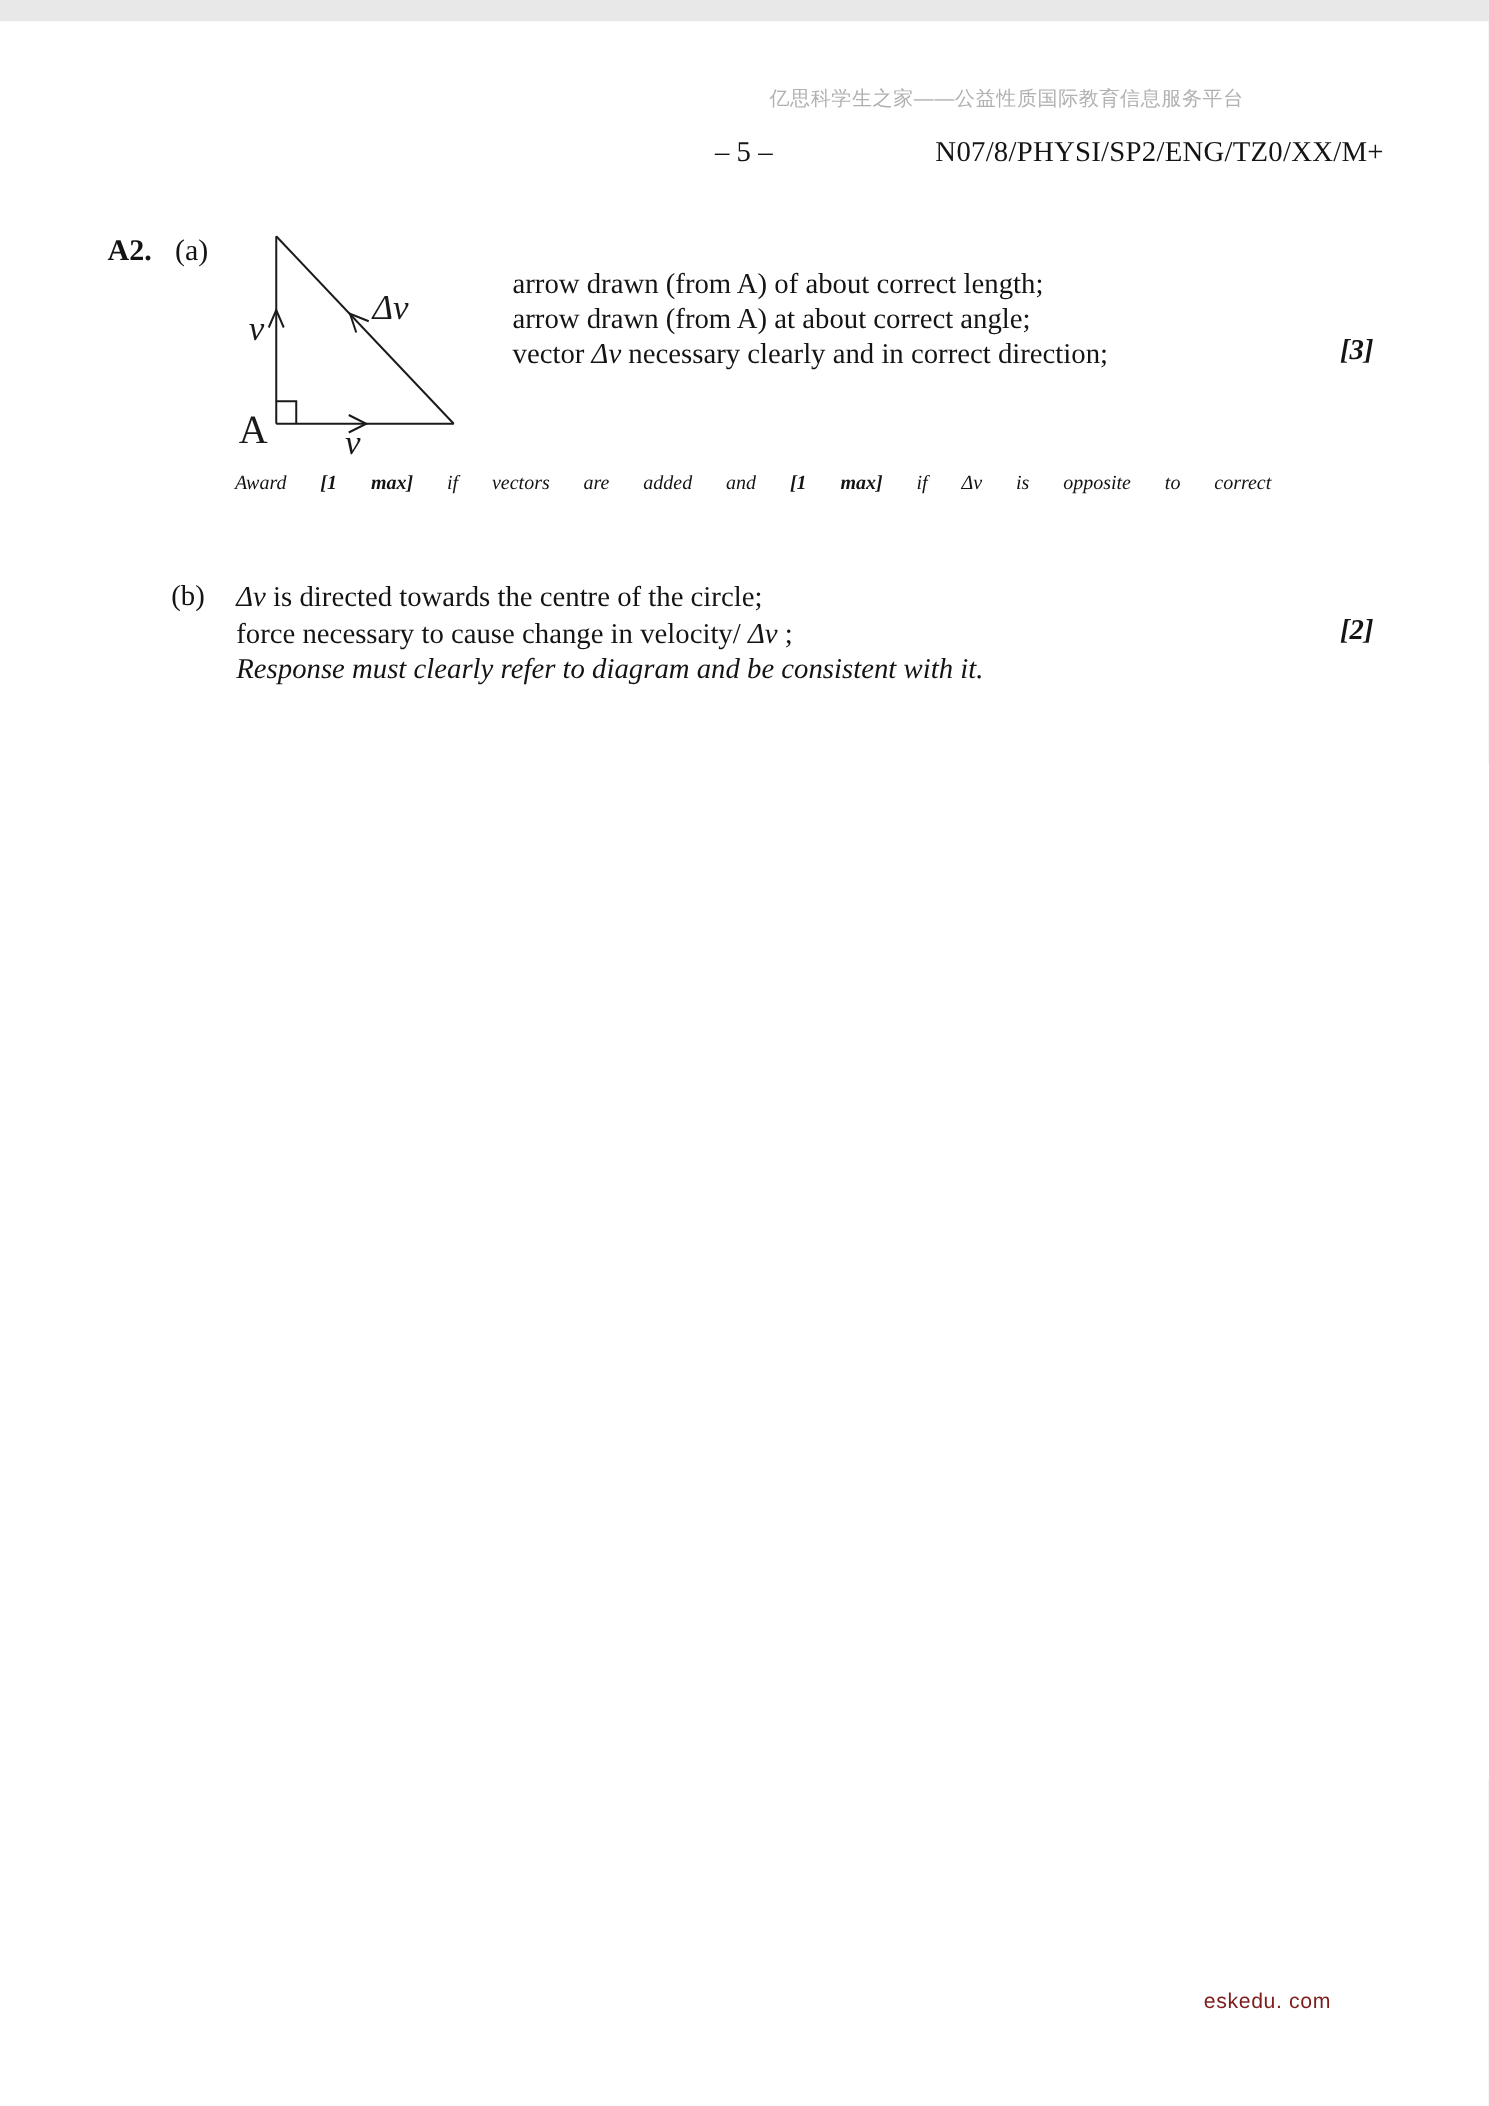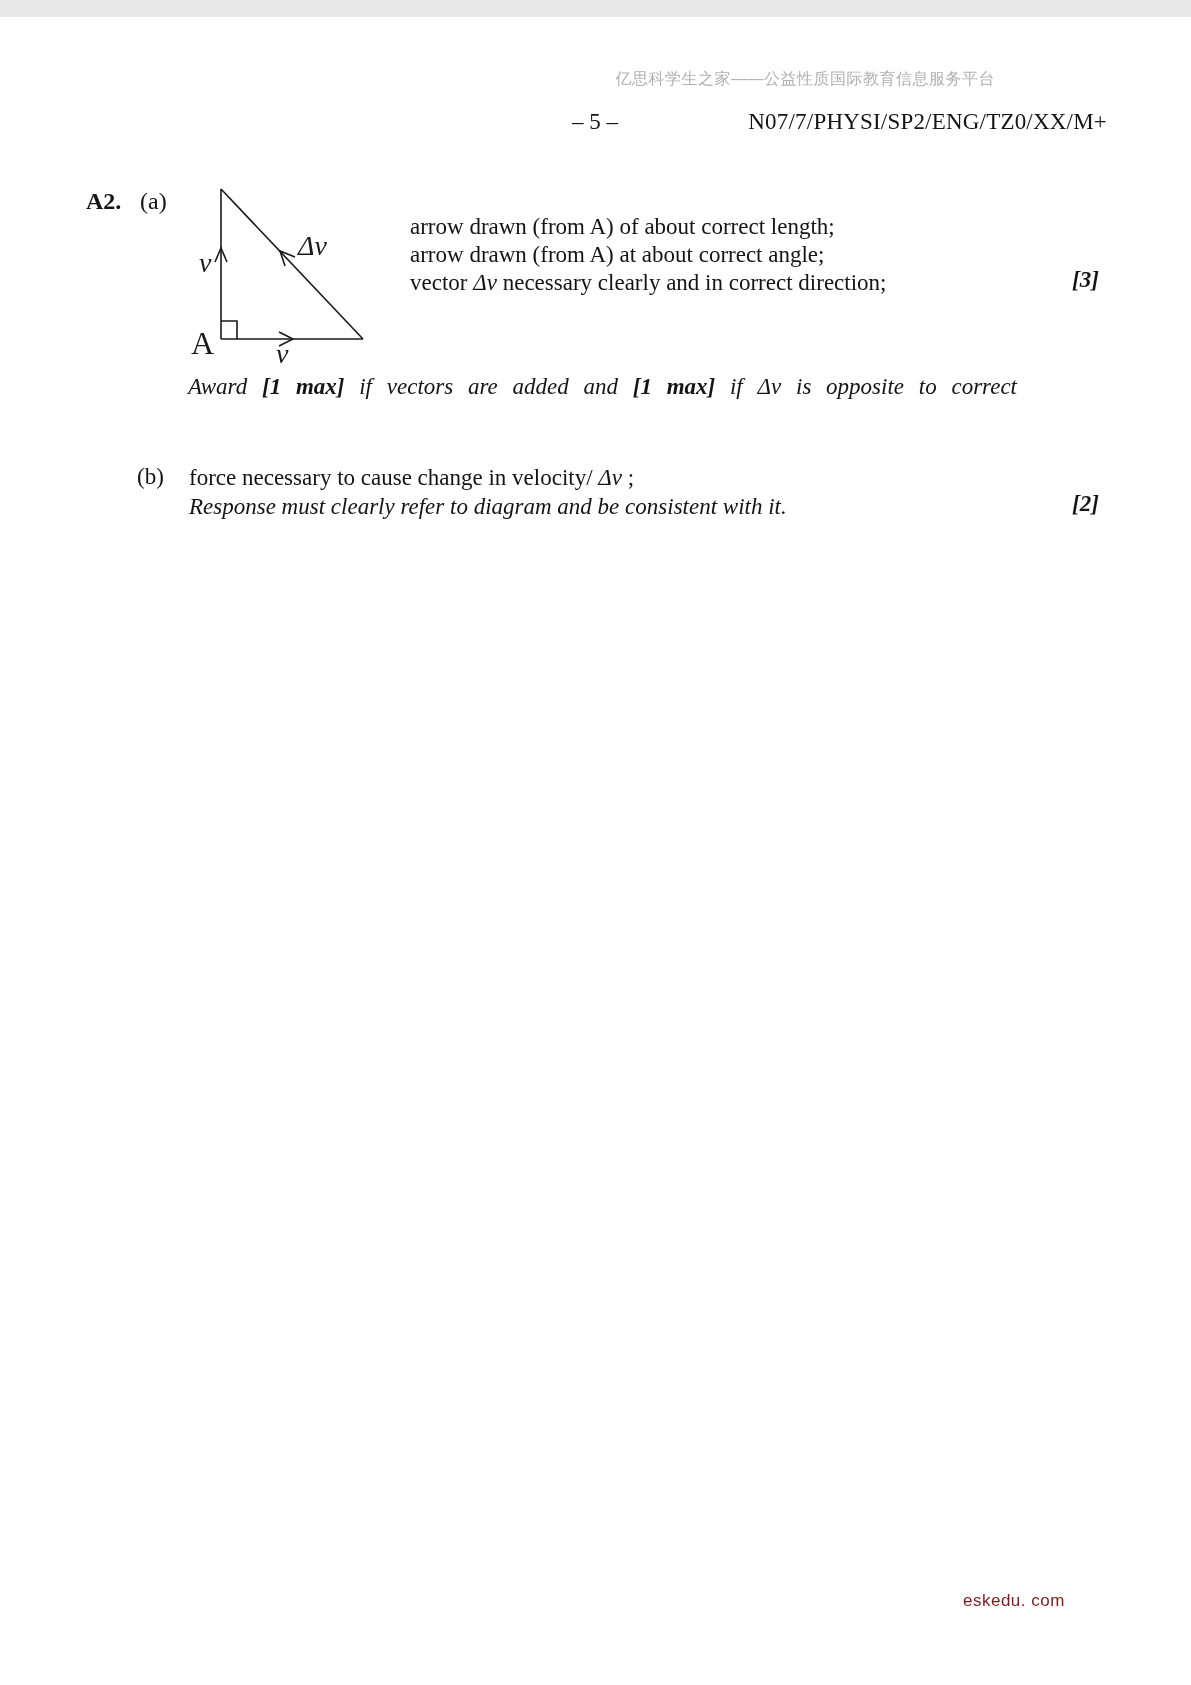--- a/index.html
+++ b/index.html
@@ -54,40 +54,40 @@
 
   .marks {
     font-size:23px; font-weight:bold; font-style:italic;
     width:40px; text-align:left;
   }
   .marks-a { left:1072px; top:250px; }
   .marks-b { left:1072px; top:474px; }
 
   .award {
     left:188px; top:355px; width:829px;
-    font-size:23px; line-height:29px; font-style:italic;
+    font-size:16px; line-height:29px; font-style:italic;
   }
   .award .jline { text-align:justify; text-align-last:justify; }
   .award .bold { font-weight:bold; }
 
   .watermark {
     left:963px; top:1574px;
     font-family:"Liberation Sans", sans-serif;
     font-size:17px; color:#7f1d1d; letter-spacing:.5px;
   }
 </style>
 </head>
 <body>
 
 <div class="page">
 
   <div class="abs cn-header">亿思科学生之家——公益性质国际教育信息服务平台</div>
 
   <div class="abs page-num">– 5 –</div>
-  <div class="abs paper-code">N07/7/PHYSI/SP2/ENG/TZ0/XX/M+</div>
+  <div class="abs paper-code">N07/8/PHYSI/SP2/ENG/TZ0/XX/M+</div>
 
   <div class="abs q-id">A2.</div>
   <div class="abs part-a-label">(a)</div>
 
   <svg class="abs diagram" viewBox="0 0 215 205" xmlns="http://www.w3.org/2000/svg">
     <line x1="46" y1="17" x2="46" y2="167"></line>
     <line x1="46" y1="167" x2="188" y2="167"></line>
     <line x1="188" y1="167" x2="46" y2="17"></line>
     <path d="M46 149 H62 V167"></path>
     <path d="M40 90 L46 76 L52 90"></path>
@@ -107,20 +107,21 @@
 
   <div class="abs marks marks-a">[3]</div>
 
   <div class="abs award">
     <div class="jline"><span>Award </span><span class="bold">[1 max]</span><span> if vectors are added and </span><span class="bold">[1 max]</span><span> if </span><span>Δv</span><span> is opposite to correct</span></div>
   </div>
 
   <div class="abs part-b-label">(b)</div>
 
   <div class="abs points-b">
+    <div><span class="math">Δv</span><span> is directed towards the centre of the circle;</span></div>
     <div><span>force necessary to cause change in velocity/ </span><span class="math">Δv</span><span> ;</span></div>
     <div class="italic">Response must clearly refer to diagram and be consistent with it.</div>
   </div>
 
   <div class="abs marks marks-b">[2]</div>
 
   <div class="abs watermark">eskedu. com</div>
 
 </div>
 

